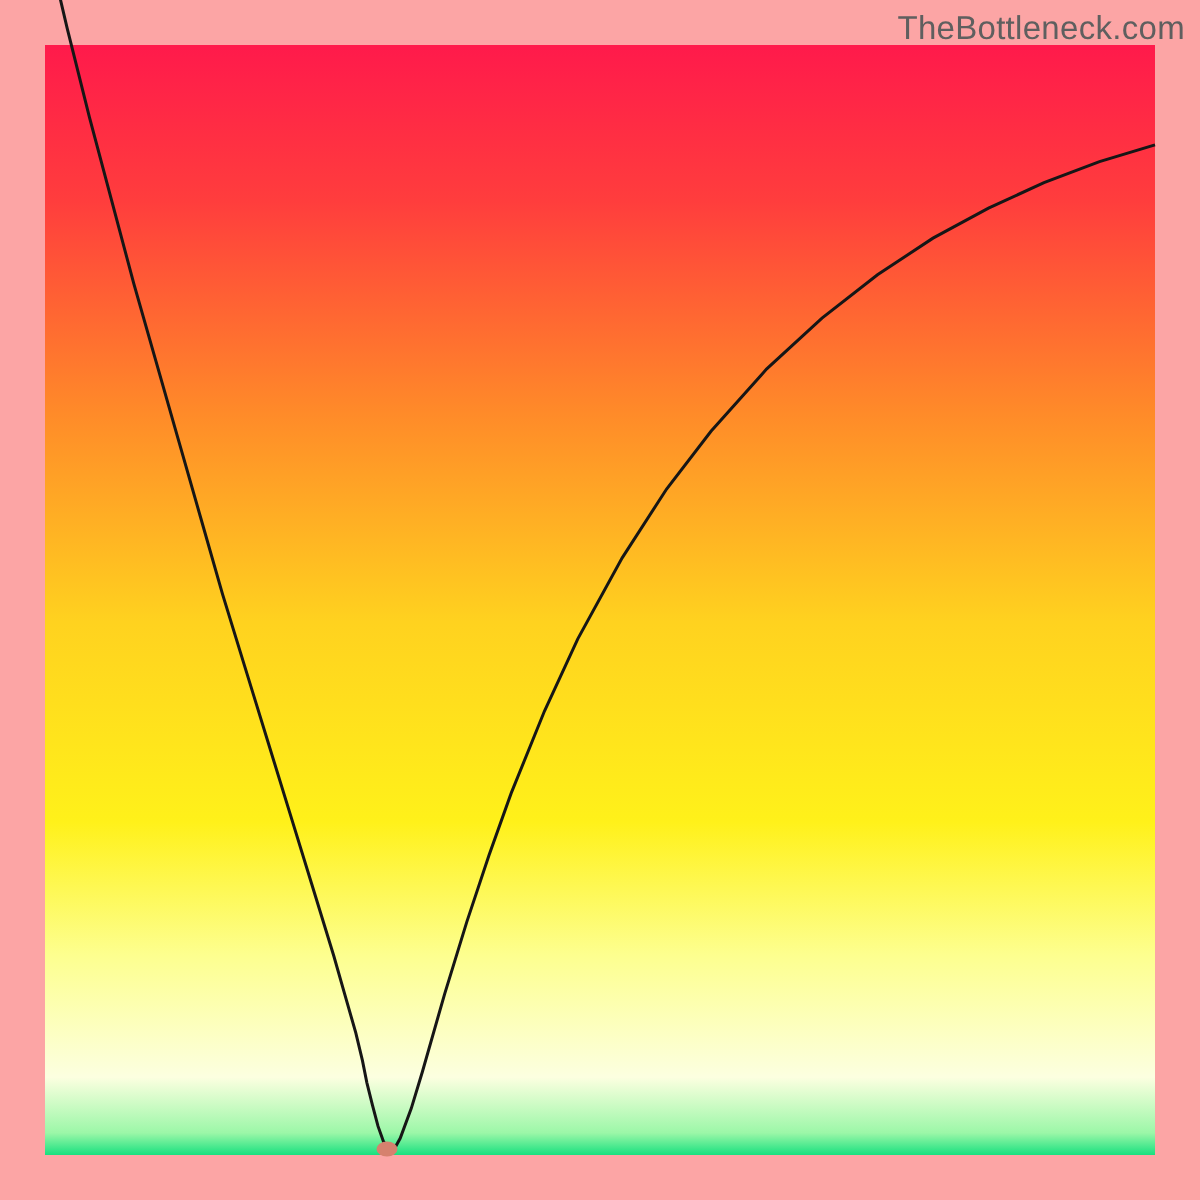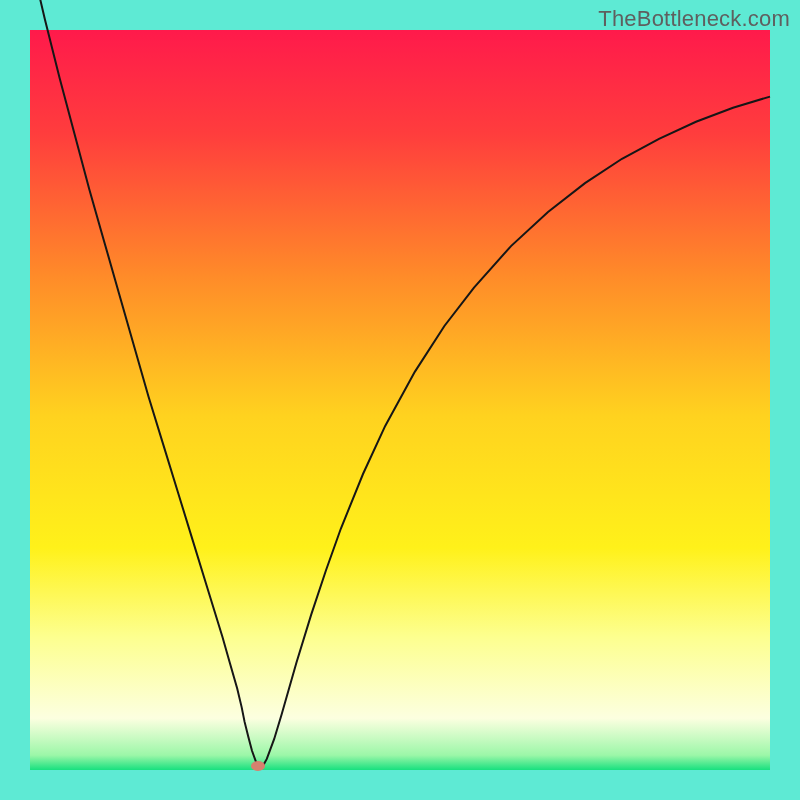--- a/index.html
+++ b/index.html
@@ -8,21 +8,21 @@
     width: 800px;
     height: 800px;
     overflow: hidden;
     background: #000;
     font-family: Arial, Helvetica, sans-serif;
   }
   .frame {
     position: relative;
     width: 800px;
     height: 800px;
-    background: #5eead4;
+    background: #fca5a5;
   }
   .plot-area {
     position: absolute;
     left: 30px;
     top: 30px;
     width: 740px;
     height: 740px;
     
   }
   .watermark {

